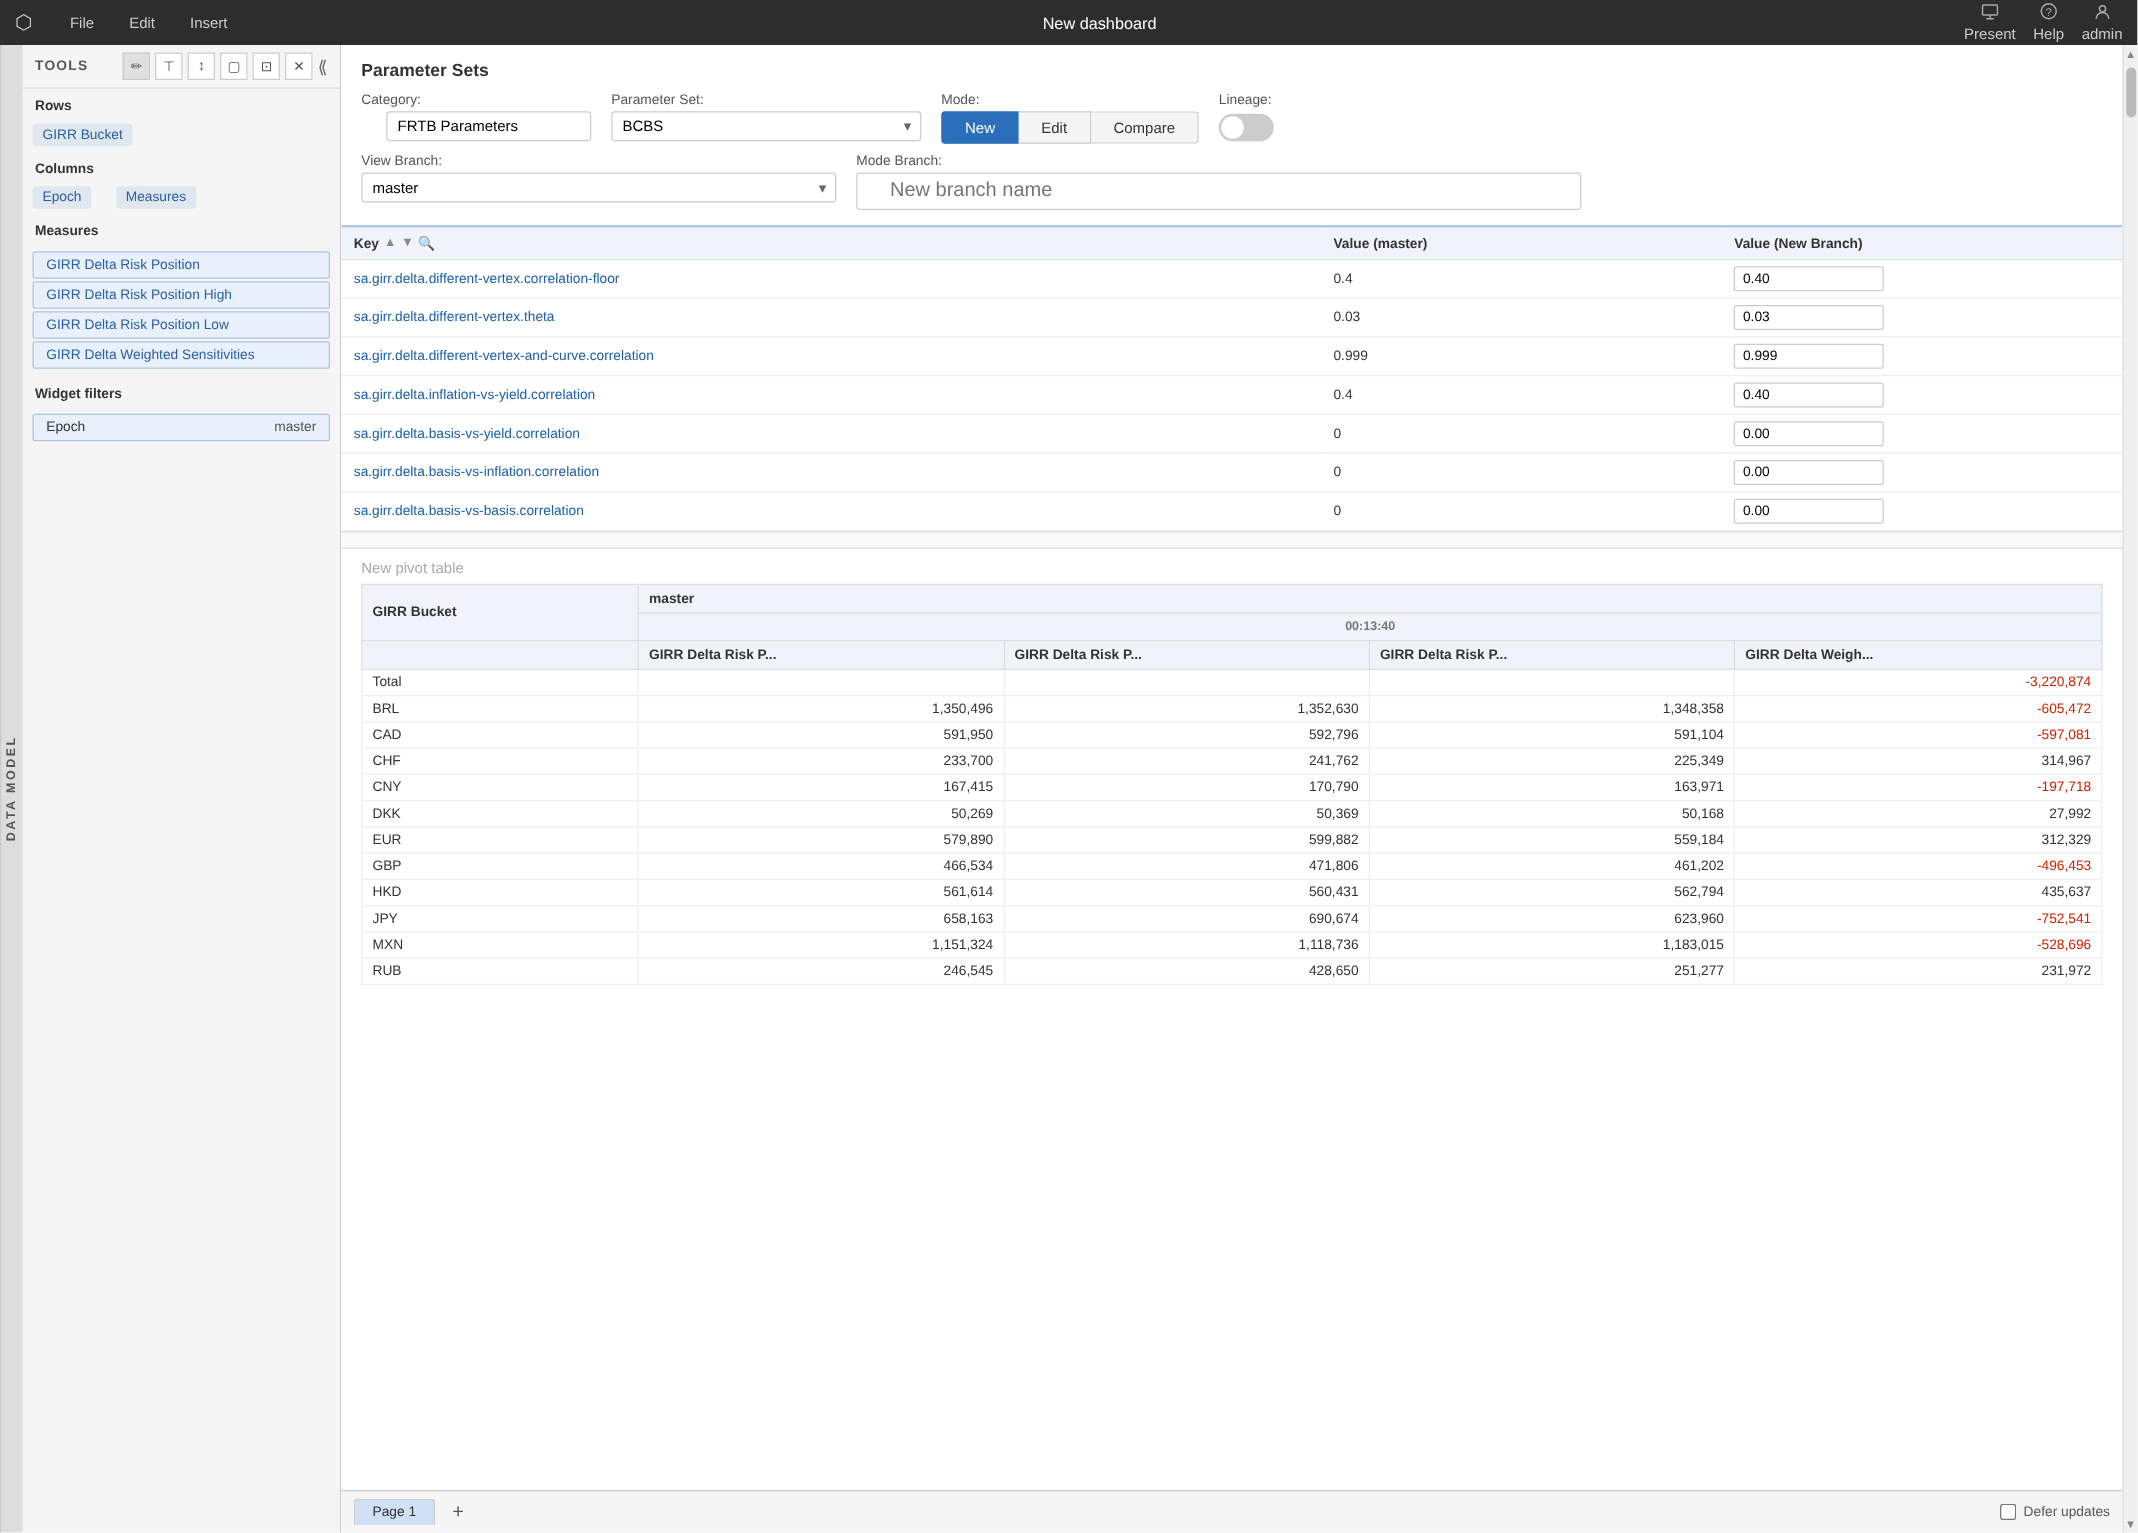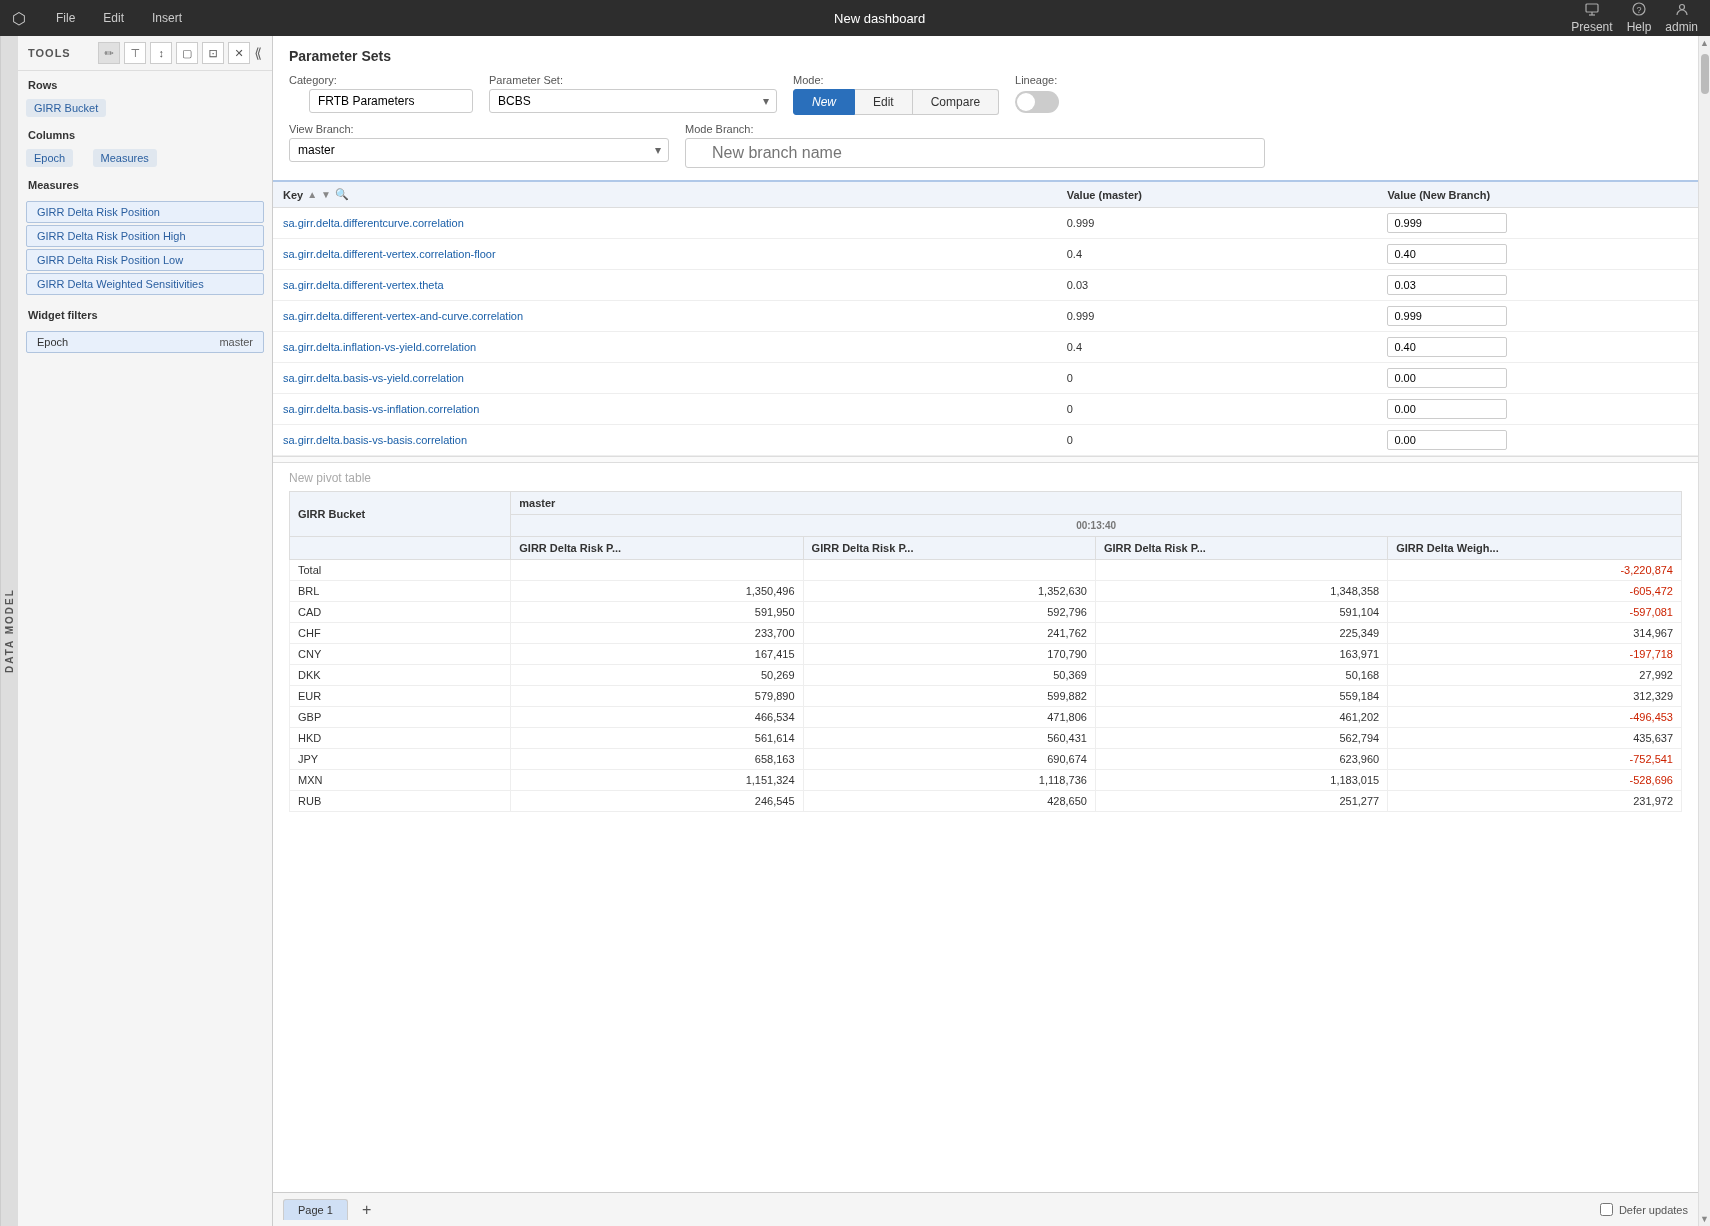--- a/index.html
+++ b/index.html
@@ -50,21 +50,21 @@
     .param-field { display: flex; flex-direction: column; gap: 3px; }
     .param-field label { font-size: 11px; color: #555; }
     .param-input { border: 1px solid #ccc; border-radius: 3px; padding: 4px 8px; font-size: 12px; background: #fff; min-width: 120px; }
     .param-select { border: 1px solid #ccc; border-radius: 3px; padding: 4px 24px 4px 8px; font-size: 12px; background: #fff; min-width: 200px; appearance: none; position: relative; }
     .select-wrapper { position: relative; display: inline-block; }
     .select-wrapper::after { content: '▾'; position: absolute; right: 8px; top: 50%; transform: translateY(-50%); pointer-events: none; color: #666; }
 
     .mode-group { display: flex; }
     .mode-btn { padding: 5px 18px; border: 1px solid #ccc; cursor: pointer; font-size: 12px; background: #f5f5f5; color: #333; }
     .mode-btn.active { background: #2a6fbb; color: #fff; border-color: #2a6fbb; }
-    .mode-btn:first-child { border-radius: 3px 0 0 3px; font-style: italic; }
+    .mode-btn:first-child { border-radius: 3px 0 0 3px; }
     .mode-btn:last-child { border-radius: 0 3px 3px 0; }
     .mode-btn:not(:first-child) { border-left: none; }
 
     .toggle-switch { width: 44px; height: 22px; background: #ccc; border-radius: 11px; cursor: pointer; position: relative; margin-top: 2px; }
     .toggle-switch.off { background: #ccc; }
     .toggle-switch::after { content: ''; position: absolute; width: 18px; height: 18px; background: #fff; border-radius: 50%; top: 2px; left: 2px; transition: left 0.2s; }
 
     .branch-row { display: flex; align-items: flex-start; gap: 16px; flex-wrap: wrap; }
     .branch-input { border: 1px solid #ccc; border-radius: 3px; padding: 5px 26px; font-size: 16px; min-width: 380px; color: #aaa; }
 
@@ -194,21 +194,21 @@
       <div class="param-title">Parameter Sets</div>
 
       <div class="param-row">
         <div class="param-field">
           <label>Category:</label>
           <input type="text" class="param-input" value="FRTB Parameters" readonly="" style="width: 164px; margin-left: 20px;">
         </div>
         <div class="param-field">
           <label>Parameter Set:</label>
           <div class="select-wrapper">
-            <select class="param-select" style="width:288px;">
+            <select class="param-select" style="width:248px;">
               <option>BCBS</option>
             </select>
           </div>
         </div>
         <div class="param-field">
           <label>Mode:</label>
           <div class="mode-group">
             <button class="mode-btn active">New</button>
             <button class="mode-btn">Edit</button>
             <button class="mode-btn">Compare</button>
@@ -246,25 +246,20 @@
                 <span style="cursor:pointer; font-size:10px; color:#888;">▲</span>
                 <span style="cursor:pointer; font-size:10px; color:#888;">▼</span>
                 <span style="cursor:pointer; font-size:11px; color:#888;">🔍</span>
               </div>
             </th>
             <th style="width:200px;">Value (master)</th>
             <th style="width:200px;">Value (New Branch)</th>
           </tr>
         </thead>
         <tbody id="kv-tbody">
-        <tr>
-      <td class="key-cell" style="color:#1a5fa8;">sa.girr.delta.differentcurve.correlation</td>
-      <td class="val-cell">0.999</td>
-      <td><input class="kv-input" value="0.999" style=""></td>
-    </tr>
             <tr>
       <td class="key-cell" style="color:#1a5fa8;">sa.girr.delta.different-vertex.correlation-floor</td>
       <td class="val-cell">0.4</td>
       <td><input class="kv-input" value="0.40" style=""></td>
     </tr>
             <tr>
       <td class="key-cell" style="color:#1a5fa8;">sa.girr.delta.different-vertex.theta</td>
       <td class="val-cell">0.03</td>
       <td><input class="kv-input" value="0.03" style=""></td>
     </tr>

